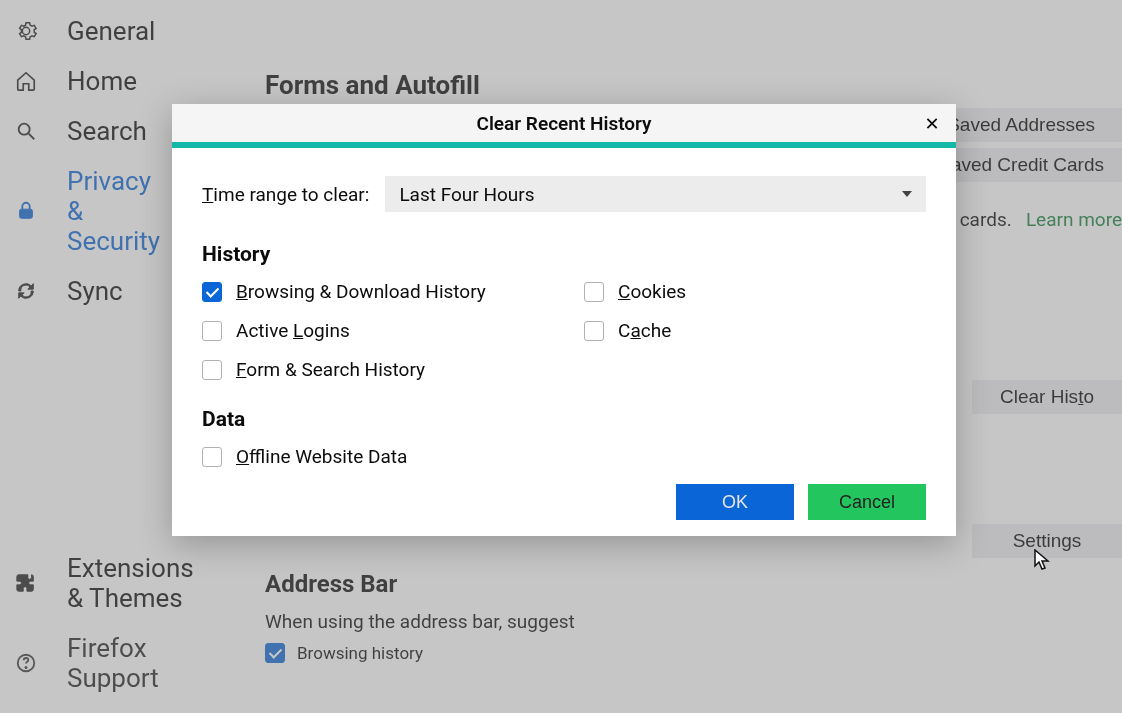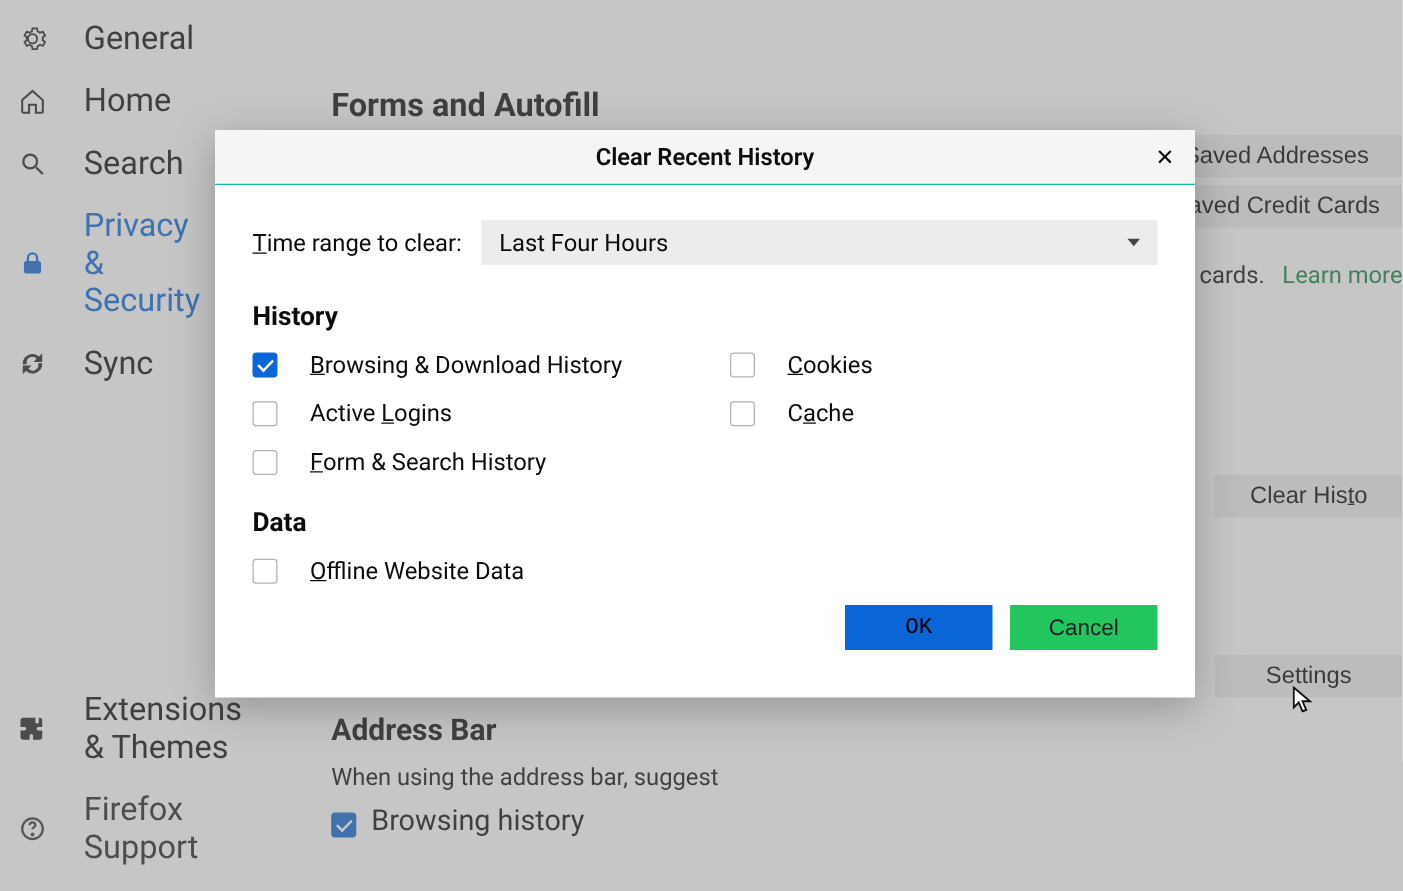--- a/index.html
+++ b/index.html
@@ -88,21 +88,21 @@
       left: 172px;
       top: 104px;
       width: 784px;
       background: #fff;
       box-shadow: 0 8px 32px rgba(0,0,0,0.25);
       display: flex;
       flex-direction: column;
     }
     .dialog-header {
       background: #f5f5f6;
-      border-bottom: 1px solid #14b8a6;
+      border-bottom: 6px solid #14b8a6;
       height: 44px;
       display: flex;
       align-items: center;
       justify-content: center;
       position: relative;
     }
     .dialog-title {
       font-size: 19px;
       font-weight: 600;
     }
@@ -111,21 +111,21 @@
       right: 12px;
       top: 50%;
       transform: translateY(-50%);
       width: 24px; height: 24px;
       display: flex;
       align-items: center;
       justify-content: center;
       cursor: pointer;
       font-size: 18px;
     }
-    .dialog-body { padding: 28px 30px 38px 30px; }
+    .dialog-body { padding: 28px 30px 16px 30px; }
     .time-row {
       display: flex;
       align-items: center;
       gap: 16px;
       margin-bottom: 30px;
     }
     .time-label { font-size: 19px; }
     .time-select {
       flex: 1;
       height: 36px;
@@ -151,21 +151,21 @@
     .check-grid {
       display: grid;
       grid-template-columns: 1fr 1fr;
       row-gap: 16px;
       column-gap: 40px;
       margin-bottom: 26px;
     }
     .check-item {
       display: flex;
       align-items: center;
-      gap: 26px;
+      gap: 14px;
       font-size: 19px;
     }
     .checkbox {
       width: 20px; height: 20px;
       border: 1.5px solid #b1b1b3;
       border-radius: 3px;
       flex-shrink: 0;
       display: inline-flex;
       align-items: center;
       justify-content: center;
@@ -188,39 +188,39 @@
       gap: 14px;
       padding-top: 8px;
     }
     .btn {
       min-width: 118px;
       height: 36px;
       font-size: 18px;
       border: none;
       cursor: pointer;
     }
-    .btn-primary { background: #0a66d6; color: #000000; font-family: Liberation Mono, monospace; }
+    .btn-primary { background: #0a66d6; color: #e5e5e5; }
     .btn-secondary { background: #22c55e; color: #222; }
 
     .underline-first { text-decoration: underline; text-decoration-thickness: 1px; }
 
     .cursor-ptr {
       position: absolute;
       left: 1034px;
       top: 549px;
       font-size: 19px;
       pointer-events: none;
       color: #111;
     }
     .cursor-ptr svg { width: 16px; height: 22px; fill: #fff; stroke: #111; stroke-width: 1.5; }
 
     .addrbar { margin-top: 470px; }
     .addrbar-title { font-size: 24px; font-weight: 700; margin-bottom: 12px; }
     .addrbar-text { font-size: 19px; margin-bottom: 10px; }
-    .addrbar-check { display: flex; align-items: flex-end; gap: 12px; font-size: 23px; }
+    .addrbar-check { display: flex; align-items: flex-start; gap: 12px; font-size: 17px; }
   </style>
 </head>
 <body>
 
 <div class="page">
   <aside class="sidebar">
     <ul class="nav-list">
       <li class="nav-item">
         <span class="icon">
           <svg viewBox="0 0 24 24">

